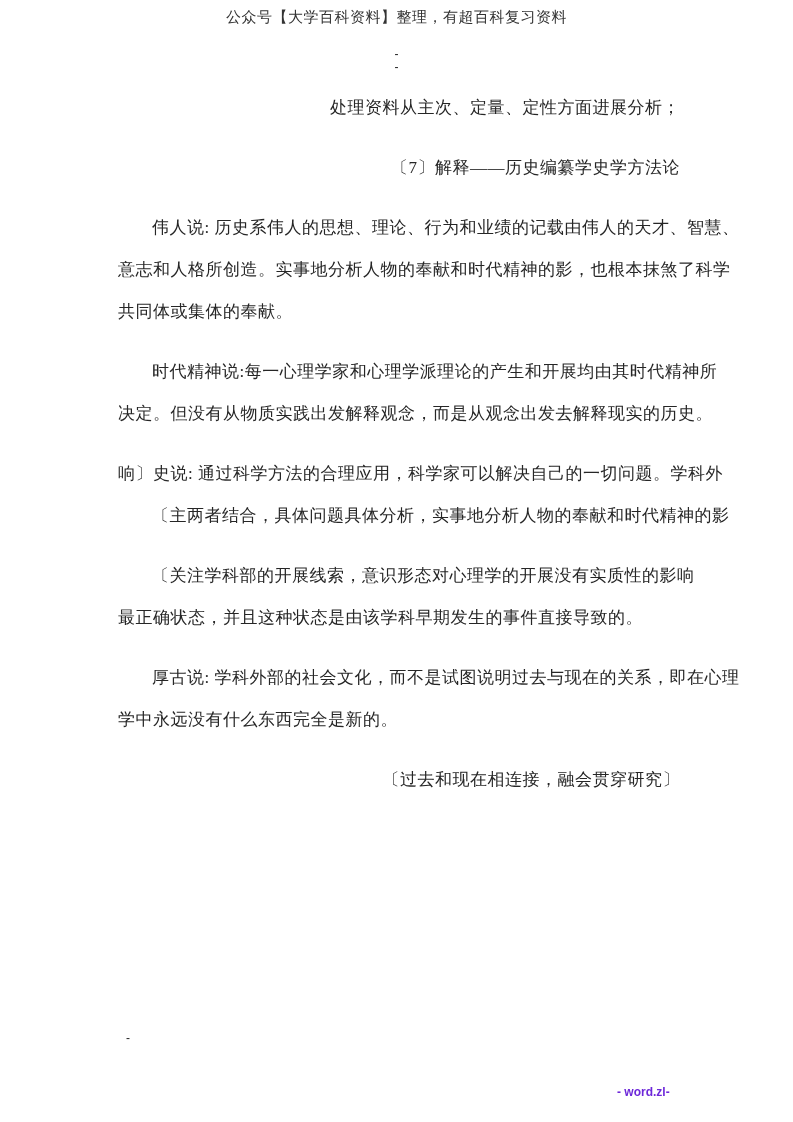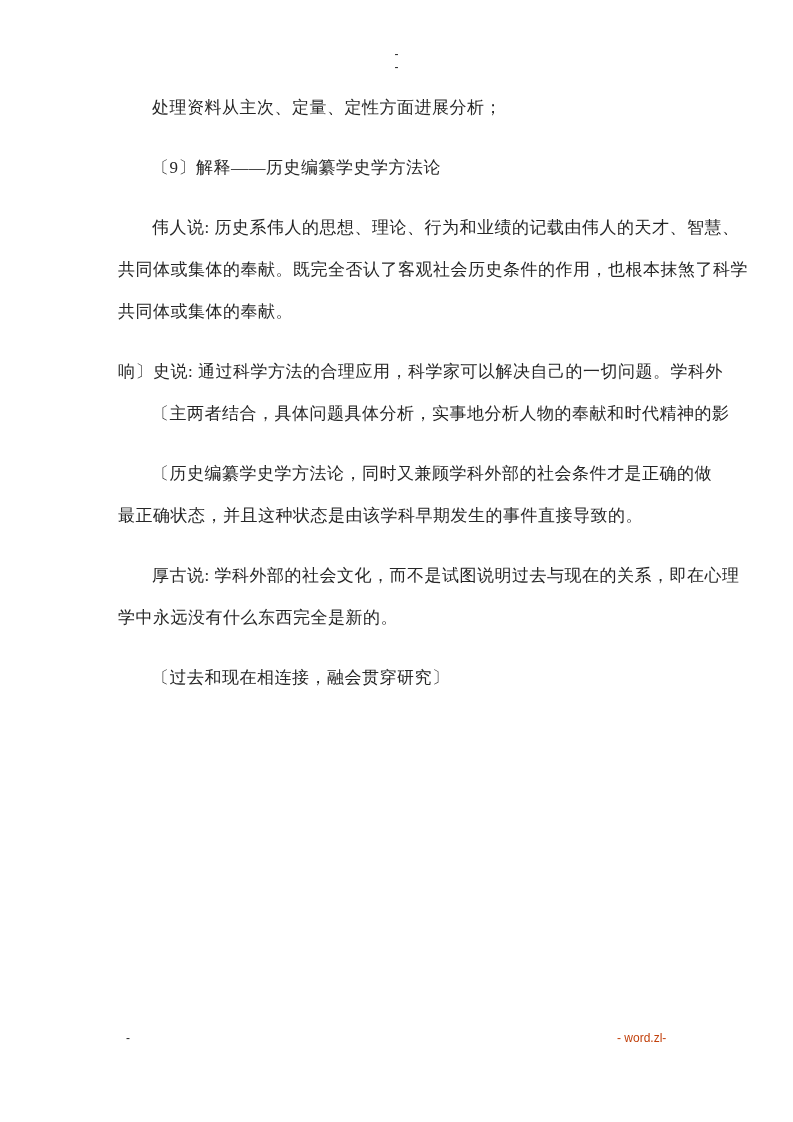--- a/index.html
+++ b/index.html
@@ -49,72 +49,78 @@
   .para { margin: 0 0 18px 0; padding: 0; }
 
   .ln {
     display: block;
     height: 42px;
     line-height: 22px;
     font-size: 17px;
     letter-spacing: 0.5px;
     white-space: nowrap;
   }
-  .ln.first { padding-left: 34px; }
+  .ln.first { padding-left: 34px; text-align: right; }
 
   .footer-left {
     position: absolute;
     left: 126px;
     top: 1031px;
     font-size: 12px;
     font-family: "Liberation Sans", "DejaVu Sans", sans-serif;
     color: #222222;
   }
   .footer-right {
     position: absolute;
     left: 617px;
-    top: 1031px;
+    top: 1085px;
     font-size: 12px;
     font-family: "Liberation Sans", "DejaVu Sans", sans-serif;
-    color: #c2410c;
+    color: #6d28d9;
+    font-weight: bold;
   }
 </style>
 </head>
 <body>
 
 <div class="page">
 
+  <div class="doc-header">公众号【大学百科资料】整理，有超百科复习资料</div>
   <div class="header-dash d1">-</div>
   <div class="header-dash d2">-</div>
 
   <div class="content">
 
     <p class="para">
       <span class="ln first">处理资料从主次、定量、定性方面进展分析；</span>
     </p>
 
     <p class="para">
-      <span class="ln first">〔9〕解释——历史编纂学史学方法论</span>
+      <span class="ln first">〔7〕解释——历史编纂学史学方法论</span>
     </p>
 
     <p class="para">
       <span class="ln first">伟人说: 历史系伟人的思想、理论、行为和业绩的记载由伟人的天才、智慧、</span>
-      <span class="ln">共同体或集体的奉献。既完全否认了客观社会历史条件的作用，也根本抹煞了科学</span>
+      <span class="ln">意志和人格所创造。实事地分析人物的奉献和时代精神的影，也根本抹煞了科学</span>
       <span class="ln">共同体或集体的奉献。</span>
     </p>
 
+    <p class="para">
+      <span class="ln first">时代精神说:每一心理学家和心理学派理论的产生和开展均由其时代精神所</span>
+      <span class="ln">决定。但没有从物质实践出发解释观念，而是从观念出发去解释现实的历史。</span>
+    </p>
 
     <p class="para">
       <span class="ln">响〕史说: 通过科学方法的合理应用，科学家可以解决自己的一切问题。学科外</span>
       <span class="ln first">〔主两者结合，具体问题具体分析，实事地分析人物的奉献和时代精神的影</span>
     </p>
 
 
     <p class="para">
-      <span class="ln first">〔历史编纂学史学方法论，同时又兼顾学科外部的社会条件才是正确的做</span>
+      <span class="ln first">〔关注学科部的开展线索，意识形态对心理学的开展没有实质性的影响</span>
       <span class="ln">最正确状态，并且这种状态是由该学科早期发生的事件直接导致的。</span>
     </p>
 
     <p class="para">
       <span class="ln first">厚古说: 学科外部的社会文化，而不是试图说明过去与现在的关系，即在心理</span>
       <span class="ln">学中永远没有什么东西完全是新的。</span>
     </p>
 
     <p class="para">
       <span class="ln first">〔过去和现在相连接，融会贯穿研究〕</span>

